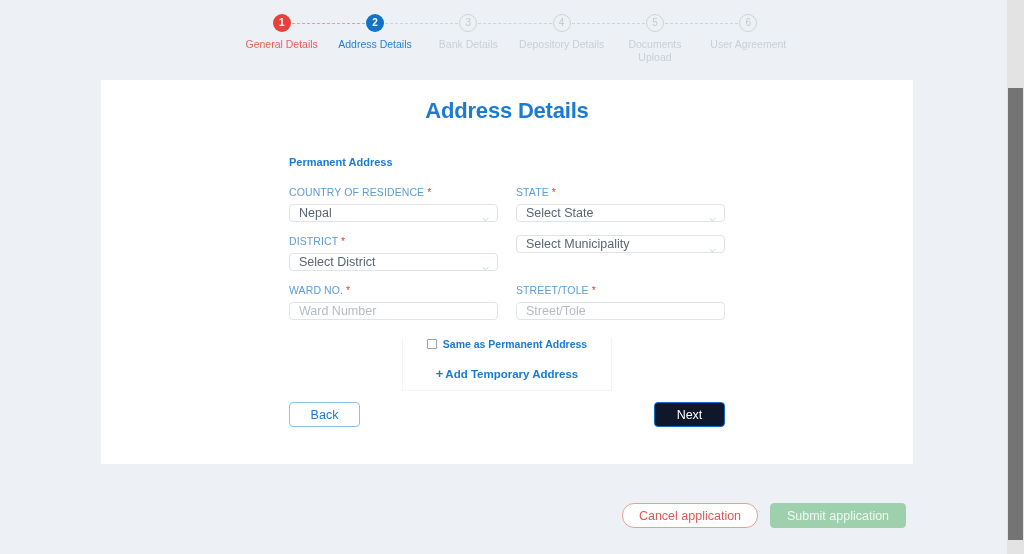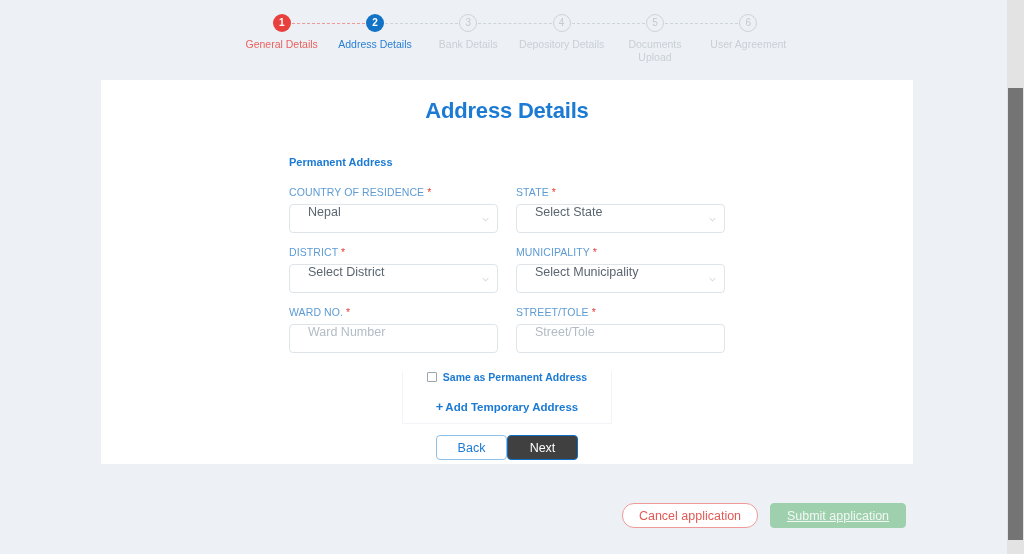--- a/index.html
+++ b/index.html
@@ -124,30 +124,30 @@
     font-size: 10.5px;
     color: #5d9bd4;
     letter-spacing: 0.1px;
     margin-bottom: 6px;
     text-transform: uppercase;
   }
   .req { color: #e8403c; }
 
   .control {
     width: 100%;
-    height: 29px;
+    height: 18px;
     border: 1px solid #dfe4e9;
     border-radius: 4px;
     background: #fff;
     font-family: "Liberation Sans", sans-serif;
     font-size: 12.5px;
     color: #5a6570;
-    padding: 0 18px;
-    display: flex;
-    align-items: flex-start;
+    padding: 0 9px;
+    display: flex;
+    align-items: center;
     position: relative;
   }
   .control.placeholder { color: #b3bcc4; }
   .chev {
     position: absolute;
     right: 8px;
     top: 11px;
     width: 7px;
     height: 7px;
   }
@@ -184,41 +184,41 @@
     font-size: 11.5px;
     font-weight: bold;
     color: #1b7ad4;
   }
   .plus { font-size: 13px; font-weight: bold; margin-right: 2px; }
 
   .nav-row {
     width: 436px;
     margin: 11px auto 8px auto;
     display: flex;
-    justify-content: center;
+    justify-content: space-between;
   }
   .btn {
     font-family: "Liberation Sans", sans-serif;
     font-size: 12.5px;
     border-radius: 4px;
     height: 25px;
     display: flex;
     align-items: center;
     justify-content: center;
   }
   .btn-back {
     width: 71px;
     border: 1px solid #8fc0e8;
     background: #fff;
     color: #1b7ad4;
   }
   .btn-next {
     width: 71px;
     border: 1px solid #0f6ec4;
-    background: #404040;
+    background: #0f172a;
     color: #fff;
   }
 
   
   .actions {
     position: absolute;
     right: 118px;
     top: 503px;
     display: flex;
     gap: 12px;
@@ -234,21 +234,21 @@
     display: flex; align-items: center; justify-content: center;
   }
   .btn-submit {
     width: 136px;
     height: 25px;
     border: 1px solid #9ed0ae;
     background: #9ed0ae;
     color: #f2f8f4;
     border-radius: 4px;
     font-size: 12.5px;
-    display: flex; align-items: center; justify-content: center; text-decoration: underline;
+    display: flex; align-items: center; justify-content: center;
   }
 
   
   .scrollbar {
     position: absolute;
     right: 0;
     top: 0;
     width: 17px;
     height: 554px;
     background: #e3e3e3;
@@ -340,21 +340,20 @@
       <div class="field">
         <div class="field-label"><span>DISTRICT</span> <span class="req">*</span></div>
         <div class="control">
           <span>Select District</span>
           <svg class="chev" viewBox="0 0 10 10">
               <path d="M1 3 L5 7 L9 3" fill="none" stroke="#b9c1c9" stroke-width="1.1"></path>
             </svg>
         </div>
       </div>
       <div class="field">
-        <div class="field-label"><span>MUNICIPALITY</span> <span class="req">*</span></div>
         <div class="control">
           <span>Select Municipality</span>
           <svg class="chev" viewBox="0 0 10 10">
               <path d="M1 3 L5 7 L9 3" fill="none" stroke="#b9c1c9" stroke-width="1.1"></path>
             </svg>
         </div>
       </div>
     </div>
 
     <div class="row">

